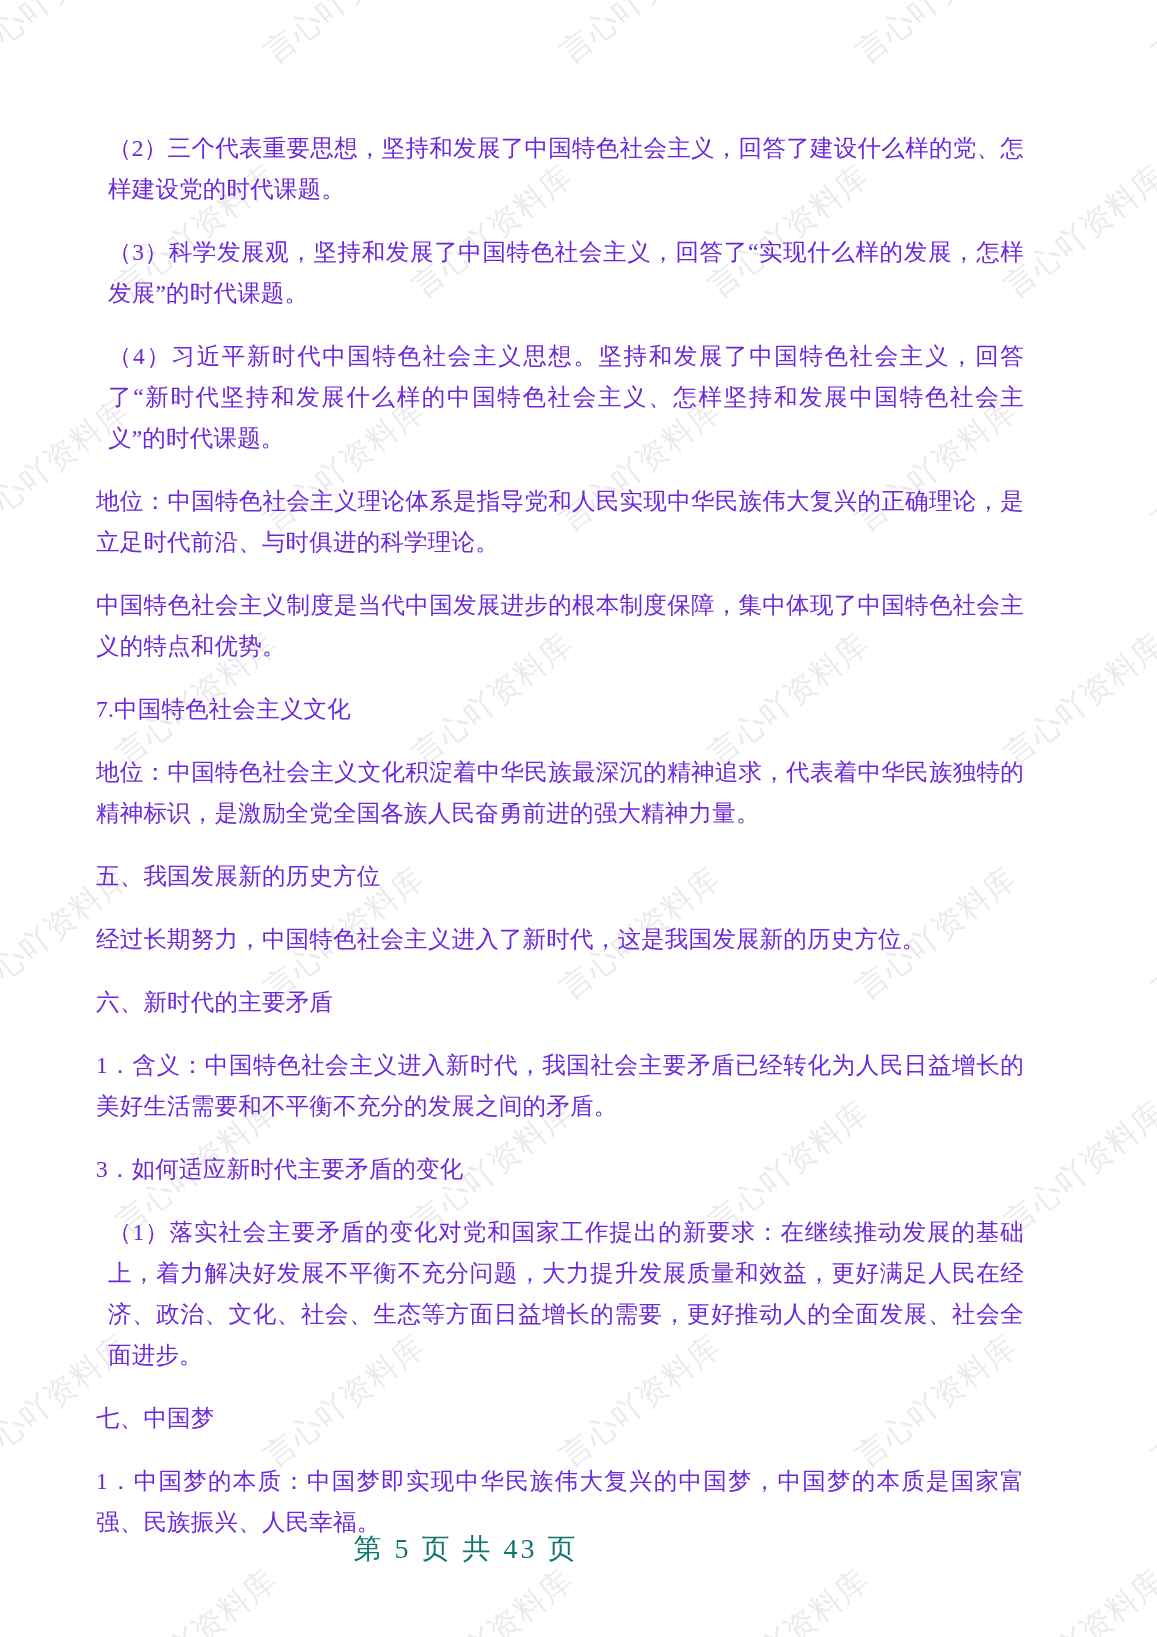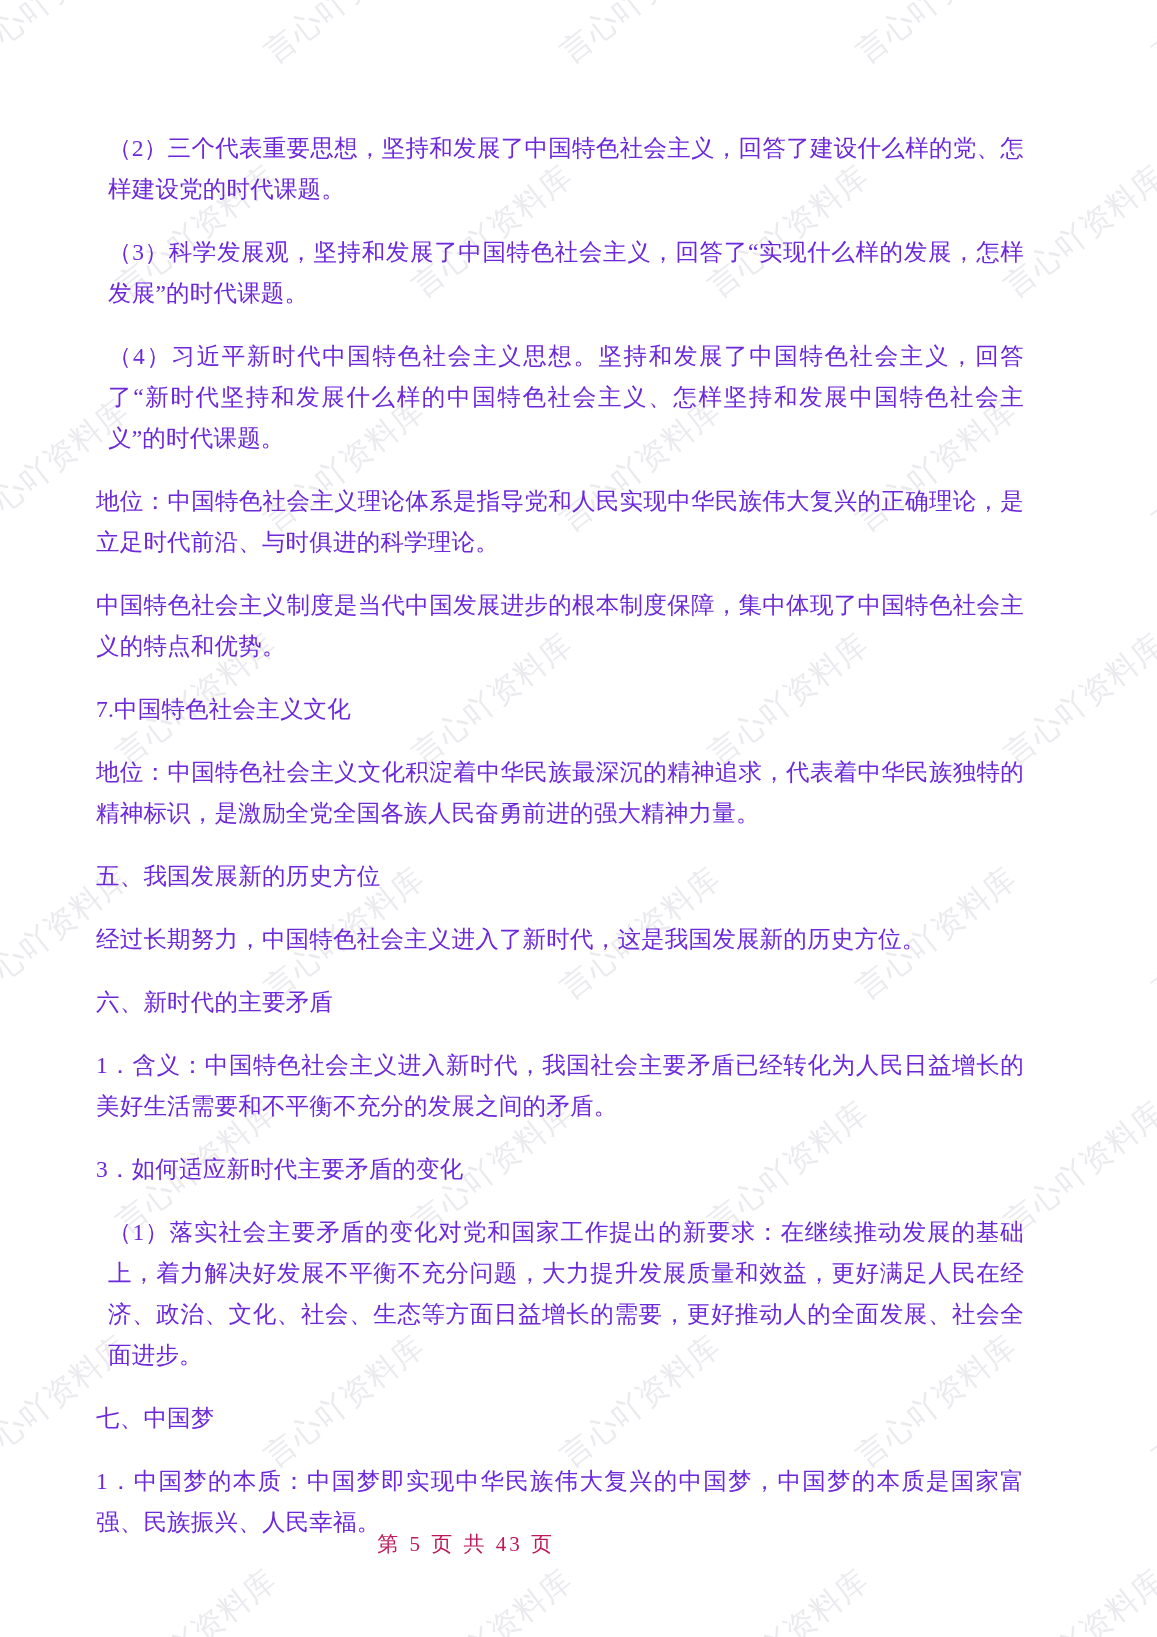--- a/index.html
+++ b/index.html
@@ -61,22 +61,22 @@
   }
 
   
   .footer {
     position: absolute;
     z-index: 2;
     left: 0;
     top: 1530px;
     width: 932px;
     text-align: center;
-    font-size: 21px;
-    color: #be185d;
+    font-size: 28px;
+    color: #0f766e;
     letter-spacing: 3px;
     font-family: "Liberation Serif", "DejaVu Serif", serif;
   }
 </style>
 </head>
 <body>
 
 <div class="page">
 
   <div class="watermark-layer">

